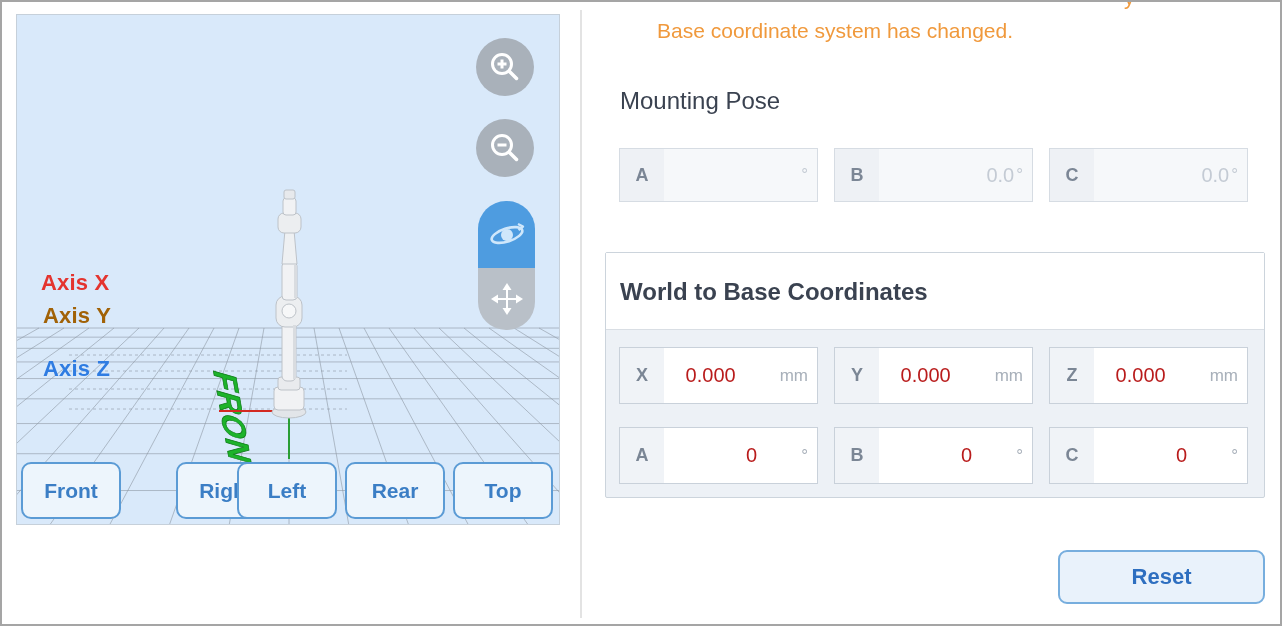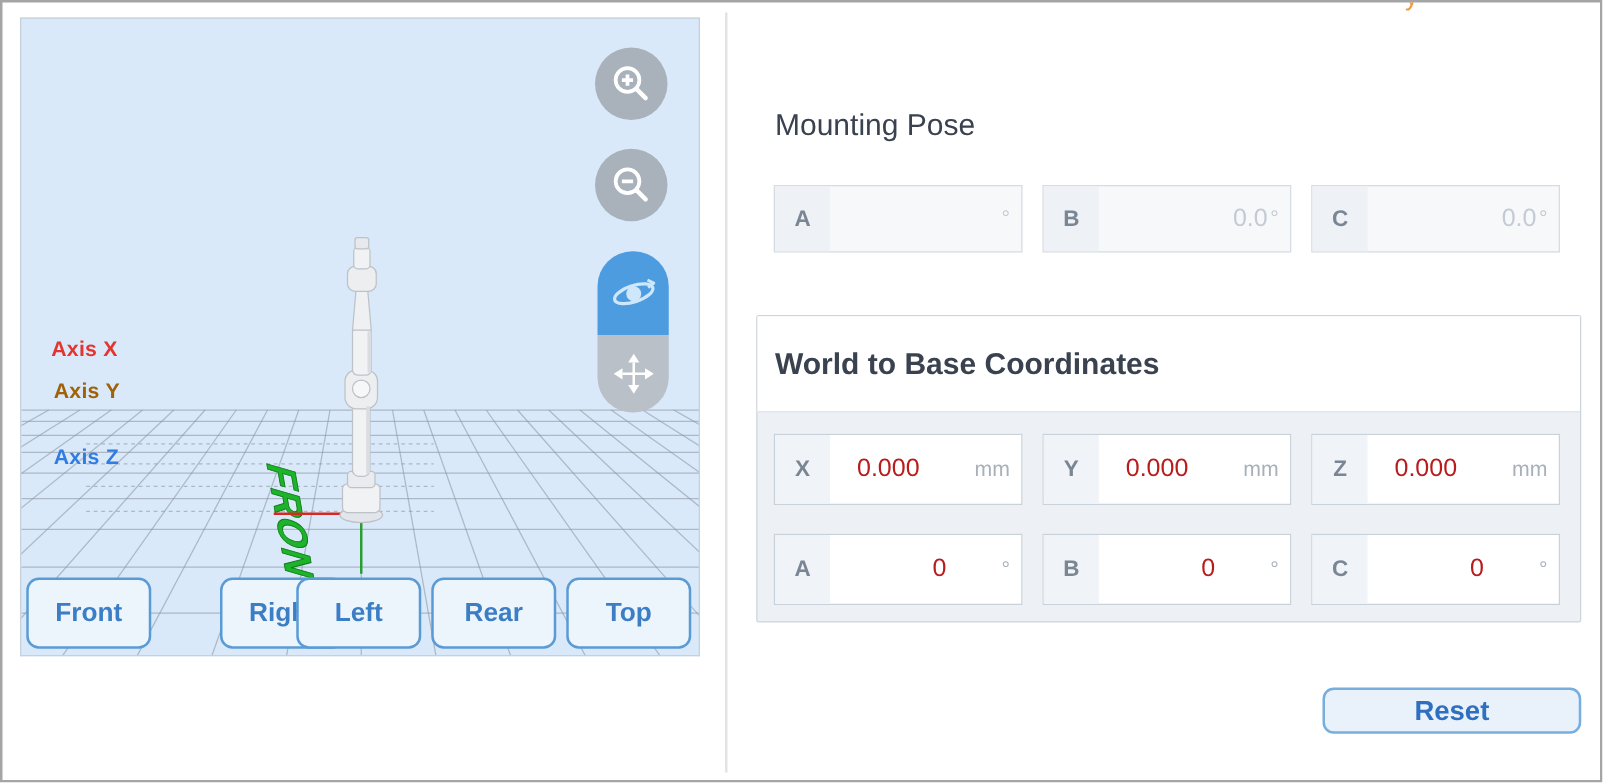--- a/index.html
+++ b/index.html
@@ -9,21 +9,21 @@
     position:relative; width:1282px; height:626px;
     background:#ffffff; border:2px solid #a5a5a5; overflow:hidden;
   }
 
   
   #viewport {
     position:absolute; left:14px; top:12px; width:544px; height:511px;
     background:#d9e9fa; border:1px solid #c6d0da; overflow:hidden;
   }
   #scene { position:absolute; left:0; top:0; }
-  .axis-label { position:absolute; font-size:17px; font-weight:bold; letter-spacing:0.2px; }
+  .axis-label { position:absolute; font-size:22px; font-weight:bold; letter-spacing:0.2px; }
 
   .round-btn {
     position:absolute; width:58px; height:58px; border-radius:50%;
     background:#a9b1ba; border:none; display:flex; align-items:center; justify-content:center;
     cursor:pointer;
   }
   #zoom-in-btn  { left:459px; top:23px; }
   #zoom-out-btn { left:459px; top:104px; }
 
   #mode-pill { position:absolute; left:461px; top:186px; width:57px; height:129px; }
@@ -79,21 +79,21 @@
   }
   #world-header {
     position:absolute; left:0; top:0; width:100%; height:77px;
     background:#ffffff; border-bottom:1px solid #d9dee4;
   }
   #world-title { position:absolute; left:15px; top:26px; font-size:24px; font-weight:bold; color:#3a4250; }
   .wrow1 { top:345px; height:57px; }
   .wrow2 { top:425px; height:57px; }
 
   #reset-btn {
-    position:absolute; left:1056px; top:548px; width:207px; height:37px;
+    position:absolute; left:1056px; top:548px; width:207px; height:54px;
     background:#e9f2fb; border:2px solid #77aede; border-radius:9px;
     color:#2e6fc0; font-size:22px; font-weight:bold; font-family:"Liberation Sans",sans-serif;
     cursor:pointer;
   }
 </style>
 </head>
 <body>
 
 <div id="page">
 
@@ -212,20 +212,21 @@
     <button class="view-btn" style="left:4px;">Front</button>
     <button class="view-btn" style="left:112px;margin-left:47px;">Right</button>
     <button class="view-btn" style="left:220px;">Left</button>
     <button class="view-btn" style="left:328px;">Rear</button>
     <button class="view-btn" style="left:436px;">Top</button>
   </div>
 
   <div id="panel-divider"></div>
 
   <div class="warn-frag">y</div>
+  <div id="warning-line">Base coordinate system has changed.</div>
 
   <div class="section-title" id="mounting-title">Mounting Pose</div>
 
   <div class="field mrow col0">
     <div class="flabel">A</div>
     <div class="fvalue">
         <span class="num"></span>
         <span class="unit">°</span>
       </div>
   </div>

